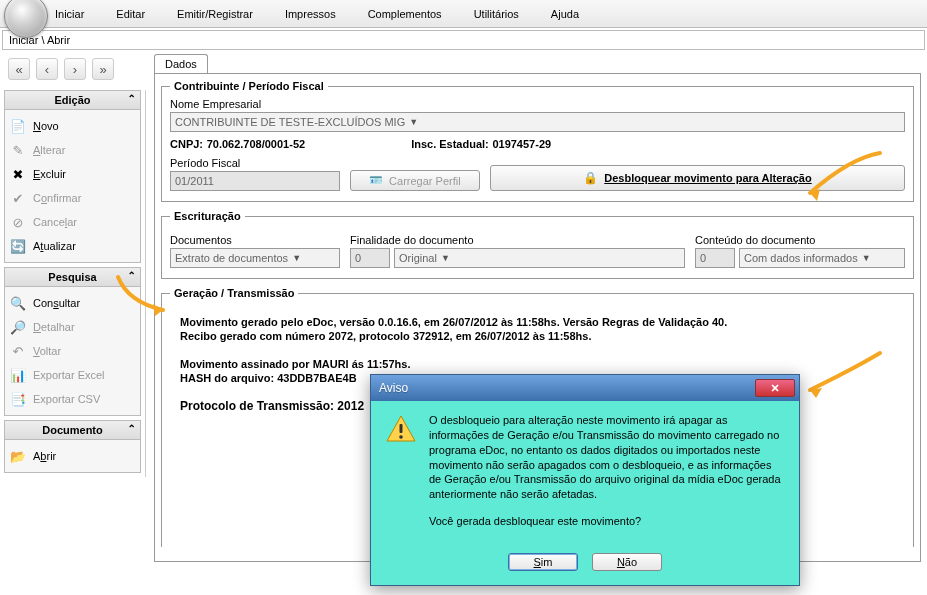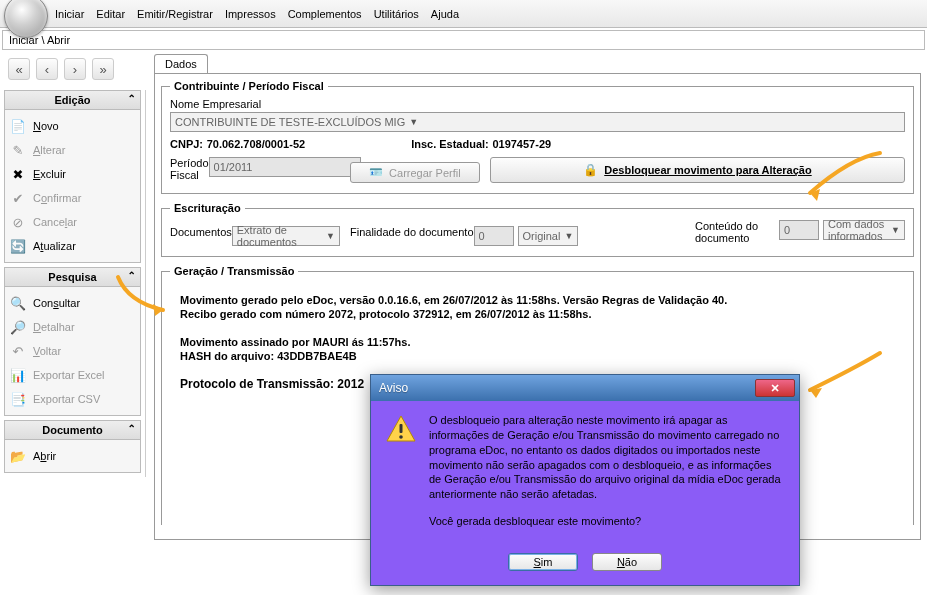--- a/index.html
+++ b/index.html
@@ -1,18 +1,18 @@
 <!DOCTYPE html>
 <html><head>
 <meta charset="utf-8">
 <style>
   * { box-sizing: border-box; font-family: Tahoma, Arial, sans-serif; font-size: 11px; }
   body { margin: 0; background: #fff; width: 927px; height: 595px; overflow: hidden; position: relative; }
 
-  .menubar { background: linear-gradient(#f8f8f8,#e8e8e8); border-bottom: 1px solid #bbb; height: 28px; display: flex; align-items: center; padding-left: 55px; gap: 12px; }
+  .menubar { background: linear-gradient(#f8f8f8,#e8e8e8); border-bottom: 1px solid #bbb; height: 28px; display: flex; align-items: center; padding-left: 55px; gap: 32px; }
   .orb { position: absolute; top: -6px; left: 4px; width: 44px; height: 44px; border-radius: 50%; background: radial-gradient(circle at 40% 35%, #fefefe 0%, #d0d0d0 40%, #999 100%); border: 1px solid #888; box-shadow: inset 0 2px 4px rgba(255,255,255,.8), 0 1px 3px rgba(0,0,0,.3); }
   .menu-item { cursor: default; }
 
   .breadcrumb { border: 1px solid #bbb; margin: 2px; padding: 3px 6px; background: #fff; }
 
   .body-row { display: flex; }
 
   .navarrows { display: flex; gap: 6px; padding: 6px 8px; }
   .navarrow { width: 22px; height: 22px; display: flex; align-items: center; justify-content: center; color: #555; background: linear-gradient(#fdfdfd,#e5e5e5); border: 1px solid #ccc; border-radius: 3px; font-size: 13px; cursor: pointer; }
 
@@ -32,21 +32,21 @@
   .tabs { display: flex; }
   .tab { border: 1px solid #999; border-bottom: none; background: #fff; padding: 3px 10px; border-radius: 3px 3px 0 0; }
 
   .tabbody { border: 1px solid #999; padding: 6px; }
 
   fieldset { border: 1px solid #999; padding: 6px 8px 10px 8px; margin: 0 0 8px 0; }
   legend { font-weight: bold; padding: 0 4px; }
 
   .lbl { display: block; margin-bottom: 2px; }
   .row { display: flex; gap: 10px; align-items: flex-end; }
-  .col { display: flex; flex-direction: row; }
+  .col { display: flex; flex-direction: column; }
 
   input[type=text], .select { border: 1px solid #999; padding: 2px 4px; background: #e5e5e5; height: 20px; }
   .select { display: flex; align-items: center; justify-content: flex-start; }
   .select .arrow { font-size: 9px; color: #555; padding-left: 4px; }
   .disabled-input { background: #f2f2f2; color: #666; }
 
   .bold { font-weight: bold; }
   .big { font-size: 13px; }
 
   .btn { border: 1px solid #999; background: linear-gradient(#fdfdfd,#e6e6e6); padding: 3px 10px; border-radius: 3px; display: inline-flex; align-items: center; gap: 6px; cursor: pointer; }
@@ -55,21 +55,21 @@
   .btn.wide { width: 100%; justify-content: center; font-weight: bold; padding: 5px 0; }
 
   .lock-icon::before { content: "🔒"; font-size: 12px; }
 
   .geracao-text p { margin: 2px 0 14px 0; font-size: 12px; font-weight: bold; }
 
   
   .ann-arrow { position: absolute; pointer-events: none; }
 
   
-  .dialog { position: absolute; top: 374px; left: 370px; width: 430px; border: 1px solid #3a5f8a; background: #8b5cf6; box-shadow: 0 4px 16px rgba(0,0,0,.4); }
+  .dialog { position: absolute; top: 374px; left: 370px; width: 430px; border: 1px solid #3a5f8a; background: #5eead4; box-shadow: 0 4px 16px rgba(0,0,0,.4); }
   .dlg-titlebar { height: 26px; background: linear-gradient(#6fa3df,#3b70ad); display: flex; align-items: center; justify-content: space-between; padding: 0 0 0 8px; color: #fff; }
   .dlg-title { font-weight: normal; font-size: 12px; text-shadow: 0 1px 1px rgba(0,0,0,.3); }
   .dlg-close { width: 40px; height: 18px; background: linear-gradient(#e68,#c33); border: 1px solid #833; border-radius: 2px; color: #fff; display: flex; align-items: center; justify-content: center; margin-right: 4px; font-weight: bold; cursor: pointer; }
   .dlg-body { display: flex; padding: 12px 14px 6px 14px; gap: 12px; }
   .dlg-warn-icon { width: 32px; height: 32px; }
   .dlg-msg { font-size: 11px; line-height: 1.35; }
   .dlg-msg p { margin: 0 0 12px 0; }
   .dlg-buttons { display: flex; justify-content: center; gap: 14px; padding: 6px 0 14px 0; }
   .dlg-btn { border: 1px solid #888; background: linear-gradient(#fdfdfd,#e6e6e6); padding: 2px 0; width: 70px; text-align: center; border-radius: 3px; cursor: pointer; }
   .dlg-btn.default { border: 1px solid #3a6ea5; box-shadow: 0 0 0 1px #7ab0e6 inset; }
@@ -209,21 +209,21 @@
               <span class="lock-icon"></span>
               <span style="text-decoration:underline;">Desbloquear movimento para Alteração</span>
             </div>
           </div>
         </div>
       </fieldset>
 
       <fieldset>
         <legend>Escrituração</legend>
         <div class="row">
-          <div class="col" style="width:170px;">
+          <div class="col" style="width:170px;margin-top:6px;">
             <span class="lbl">Documentos</span>
             <div class="select disabled-input">
                 <span>Extrato de documentos</span>
                 <span class="arrow">▼</span>
               </div>
           </div>
           <div class="col" style="flex:1;">
             <span class="lbl">Finalidade do documento</span>
             <div style="display:flex; gap:4px;">
               <input type="text" class="disabled-input" style="width: 40px;" value="0">

